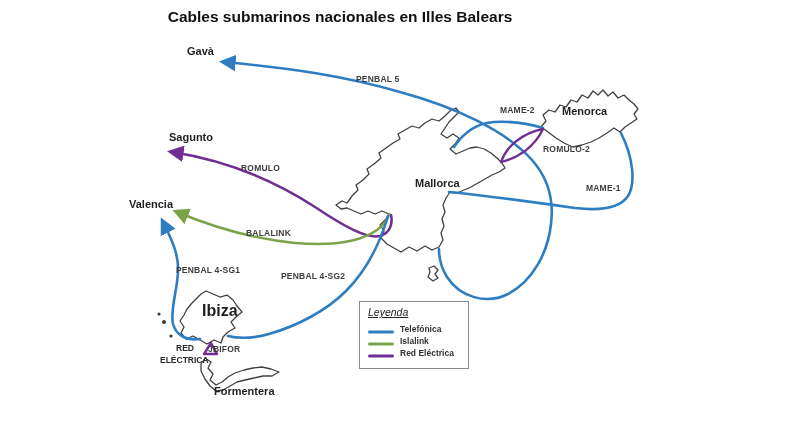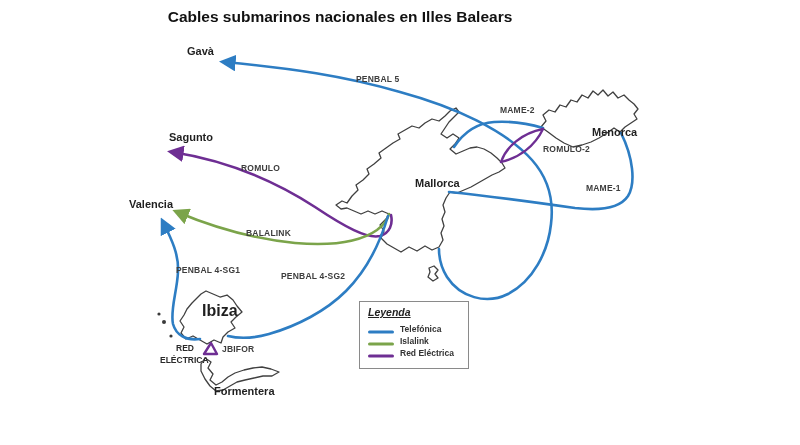--- a/index.html
+++ b/index.html
@@ -7,21 +7,21 @@
          font-family:"Liberation Sans","DejaVu Sans",sans-serif;}
   #map-svg{position:absolute;left:0;top:0;}
   .lbl{position:absolute;white-space:nowrap;font-weight:bold;color:#222;}
   .title{left:0;top:8px;width:680px;text-align:center;font-size:15.5px;color:#111;}
   .city{font-size:11px;color:#1f1f1f;}
   .cable-lbl{font-size:8.5px;color:#3d3d3d;letter-spacing:.2px;}
   .station-lbl{font-size:8.5px;color:#2a2a2a;}
   
   #legend{position:absolute;left:359px;top:301px;width:110px;height:68px;background:#fff;
           border:1px solid #8a8a8a;box-sizing:border-box;padding:4px 0 0 8px;}
-  #legend .leg-title{font-size:10.5px;font-weight:bold;font-style:italic;
+  #legend .leg-title{font-size:10.5px;font-weight:normal;font-style:italic;
           text-decoration:underline;color:#222;margin-bottom:4px;}
   .leg-row{display:flex;align-items:flex-end;height:12px;}
   .leg-row svg{display:block;margin-right:6px;}
   .leg-row .leg-label{font-size:8.5px;font-weight:bold;color:#333;}
 </style>
 </head>
 <body>
 
 <div id="stage">
 
@@ -80,33 +80,33 @@
       <path fill="#ffffff" stroke-width="2.4" stroke-linejoin="round" d="M211,343 L217,354 L204,354 Z" stroke="#6E2E93"></path>
     </g>
   </svg>
 
   <div class="lbl title">Cables submarinos nacionales en Illes Balears</div>
 
   <div class="lbl city" style="left:187px;top:45px;">Gavà</div>
   <div class="lbl city" style="left:169px;top:131px;">Sagunto</div>
   <div class="lbl city" style="left:129px;top:198px;">Valencia</div>
   <div class="lbl city" style="left:415px;top:177px;">Mallorca</div>
-  <div class="lbl city" style="left:592px;top:105px;margin-top:21px;">Menorca</div>
+  <div class="lbl city" style="left:562px;top:105px;">Menorca</div>
   <div class="lbl city" style="left:202px;top:302px;font-size:16px;">Ibiza</div>
   <div class="lbl city" style="left:214px;top:385px;">Formentera</div>
 
   <div class="lbl cable-lbl" style="left:356px;top:74px;">PENBAL 5</div>
   <div class="lbl cable-lbl" style="left:500px;top:105px;">MAME-2</div>
   <div class="lbl cable-lbl" style="left:543px;top:144px;">ROMULO-2</div>
   <div class="lbl cable-lbl" style="left:586px;top:183px;">MAME-1</div>
   <div class="lbl cable-lbl" style="left:241px;top:163px;">ROMULO</div>
   <div class="lbl cable-lbl" style="left:246px;top:228px;">BALALINK</div>
   <div class="lbl cable-lbl" style="left:176px;top:265px;">PENBAL 4-SG1</div>
   <div class="lbl cable-lbl" style="left:281px;top:271px;">PENBAL 4-SG2</div>
-  <div class="lbl cable-lbl" style="left:222px;top:344px;">JBIFOR</div>
+  <div class="lbl cable-lbl" style="left:208px;top:344px;">JBIFOR</div>
 
   <div class="lbl station-lbl" style="left:176px;top:343px;">RED</div>
   <div class="lbl station-lbl" style="left:160px;top:355px;">ELÉCTRICA</div>
 
   <div id="legend">
     <div class="leg-title">Leyenda</div>
     <div class="leg-row">
       <svg width="26" height="4">
         <rect x="0" y="0.5" width="26" height="3" rx="1.5" fill="#2D7DC3"></rect>
       </svg>

